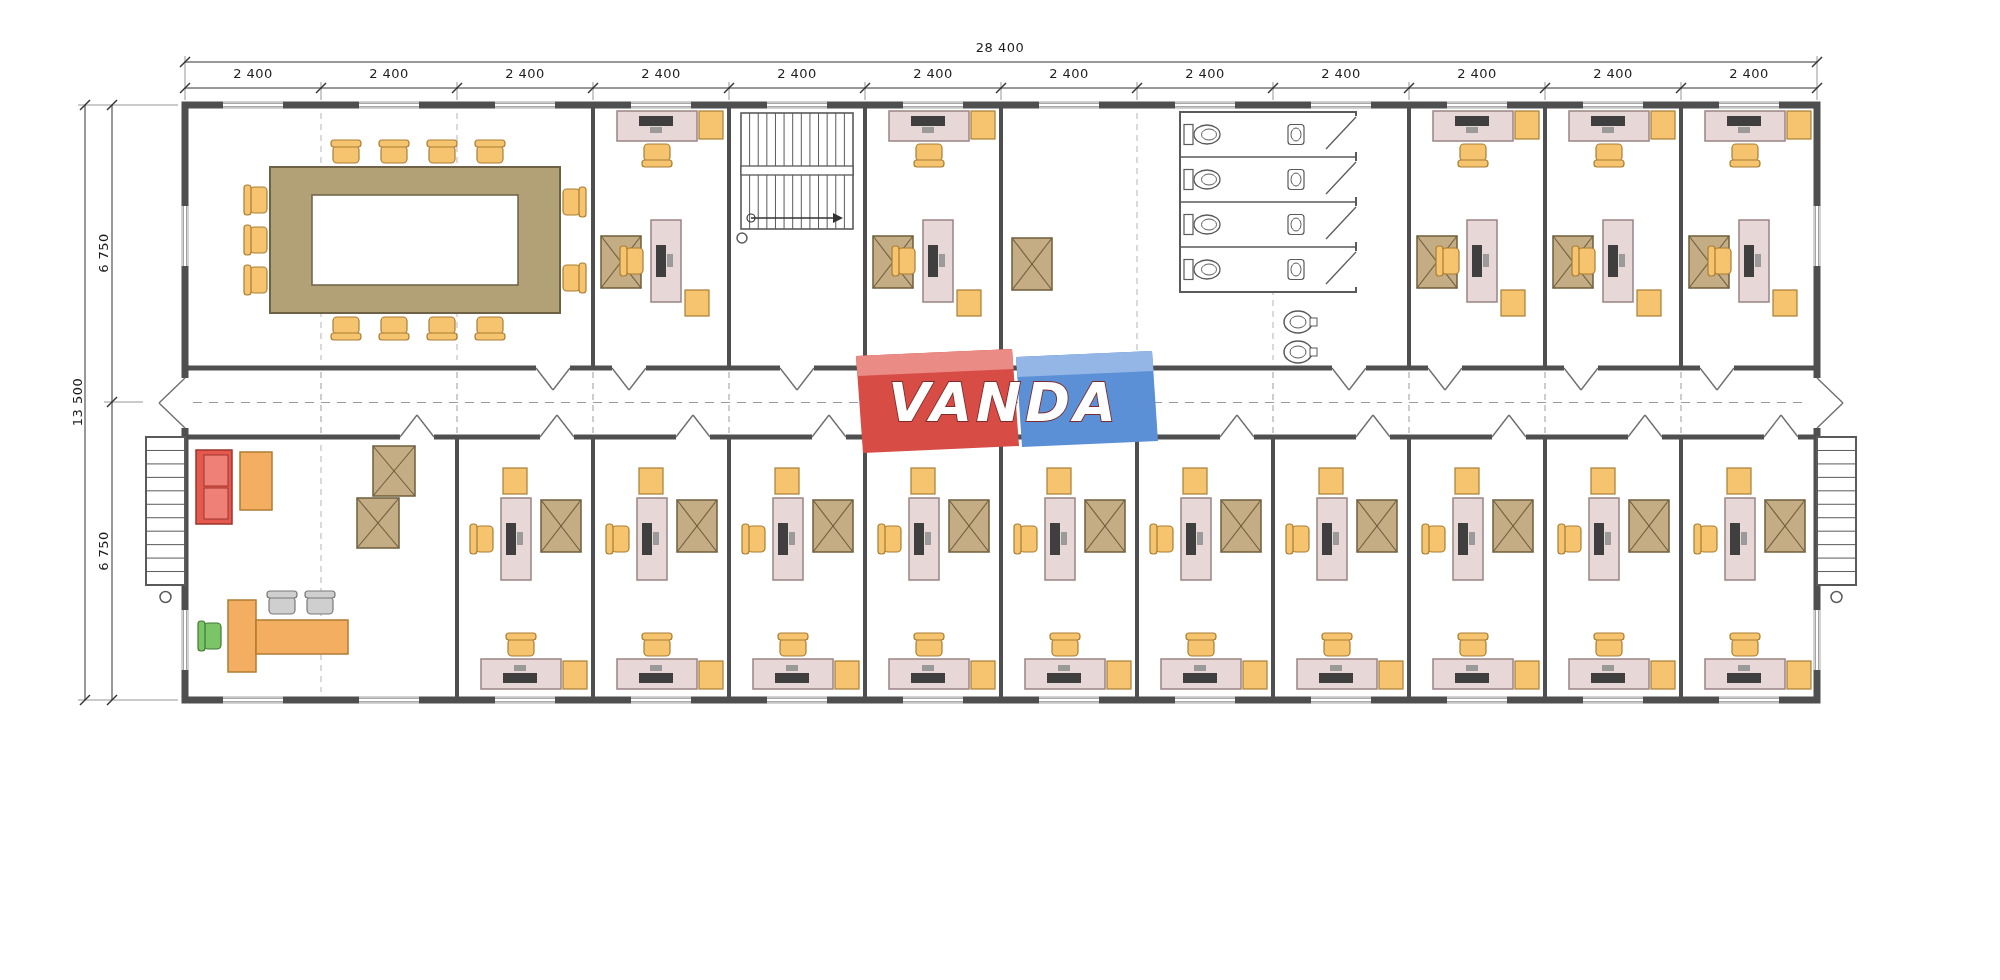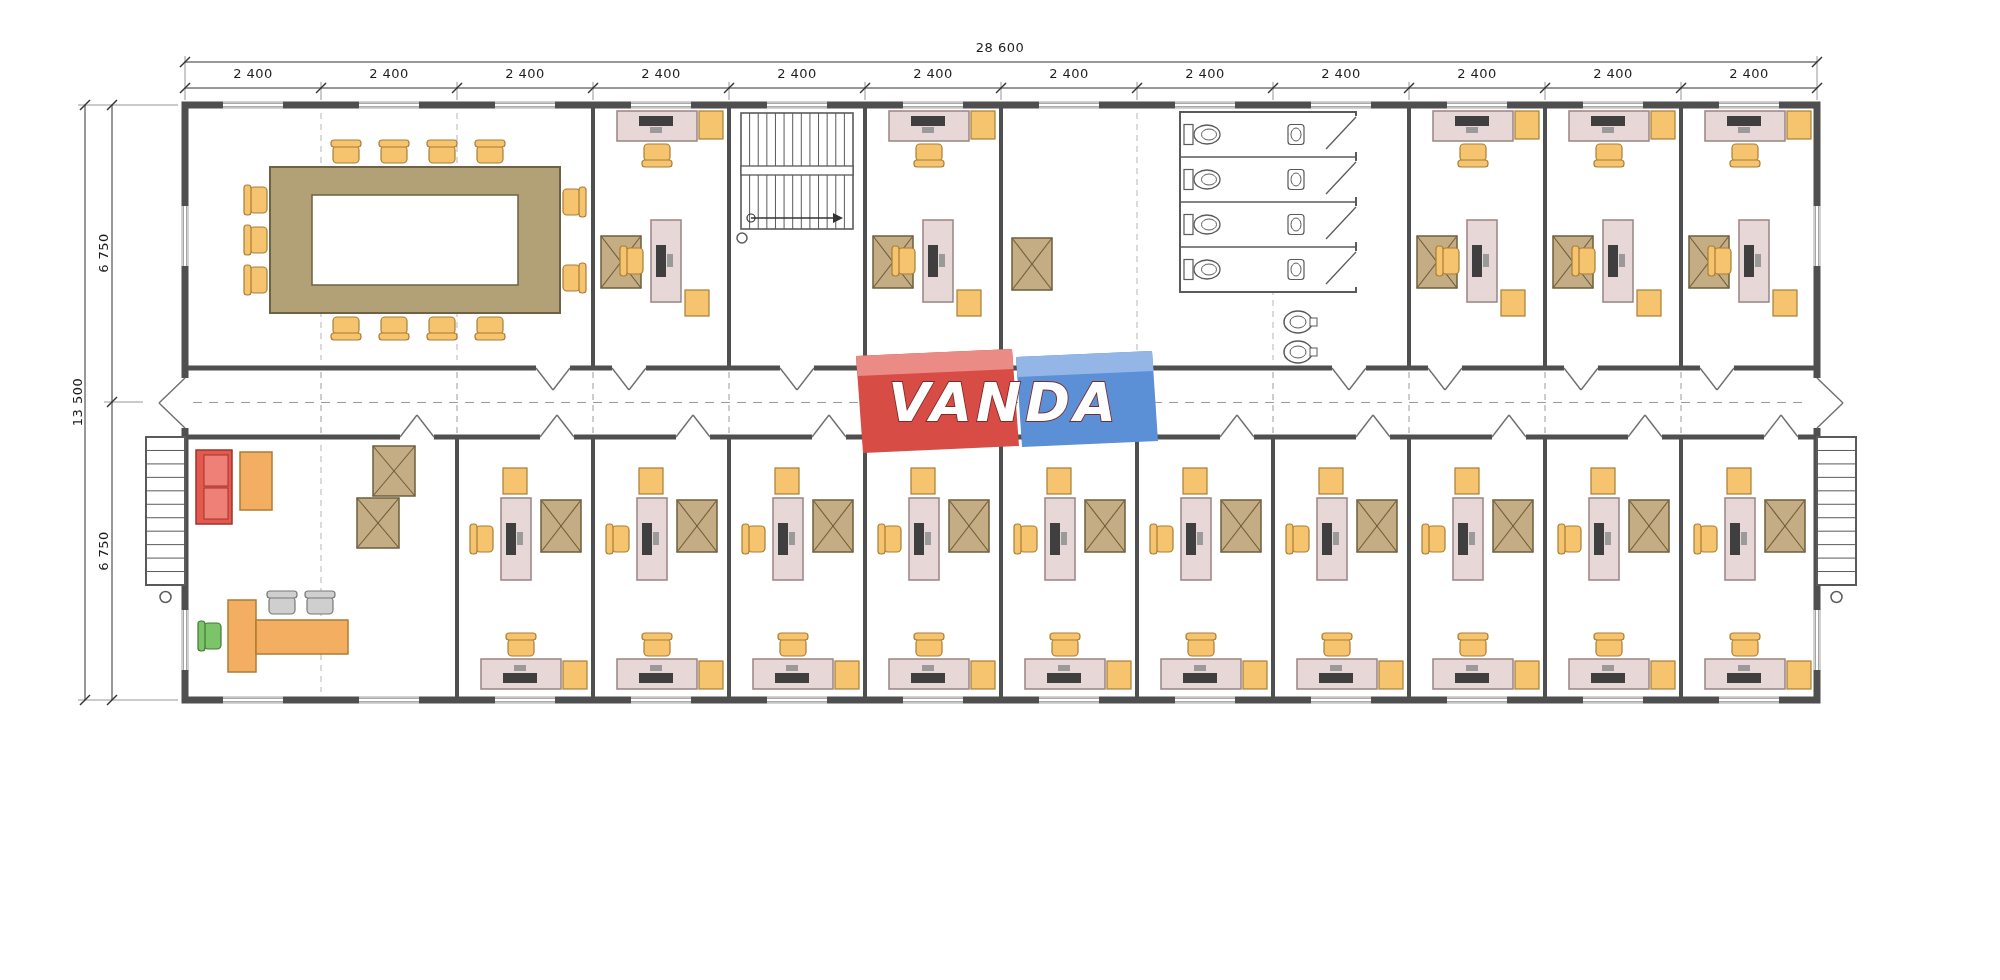--- a/index.html
+++ b/index.html
@@ -649,21 +649,21 @@
       </g>
       <g>
         <polygon points="856,356 1012,349 1019,446 863,453" fill="#d84c46"></polygon>
         <polygon points="856,356 1012,349 1013.5,369 857.5,376" fill="#ea8b85"></polygon>
         <polygon points="1016,357 1152,351 1158,441 1022,447" fill="#5b8fd6"></polygon>
         <polygon points="1016,357 1152,351 1153.5,371 1017.5,377" fill="#93b6e6"></polygon>
         <text x="1004" y="421" fill="#ffffff" stroke="#7c2b2b" stroke-width="1.8" paint-order="stroke" font-size="54" font-weight="bold" font-style="italic" text-anchor="middle" letter-spacing="4" font-family="&quot;DejaVu Sans&quot;, sans-serif">VANDA</text>
       </g>
     </svg>
 
-  <div class="dim" style="left:1000px;top:47px">28 600</div>
+  <div class="dim" style="left:1000px;top:47px">28 400</div>
   <div class="dim" style="left:253px;top:73px">2 400</div>
   <div class="dim" style="left:389px;top:73px">2 400</div>
   <div class="dim" style="left:525px;top:73px">2 400</div>
   <div class="dim" style="left:661px;top:73px">2 400</div>
   <div class="dim" style="left:797px;top:73px">2 400</div>
   <div class="dim" style="left:933px;top:73px">2 400</div>
   <div class="dim" style="left:1069px;top:73px">2 400</div>
   <div class="dim" style="left:1205px;top:73px">2 400</div>
   <div class="dim" style="left:1341px;top:73px">2 400</div>
   <div class="dim" style="left:1477px;top:73px">2 400</div>

